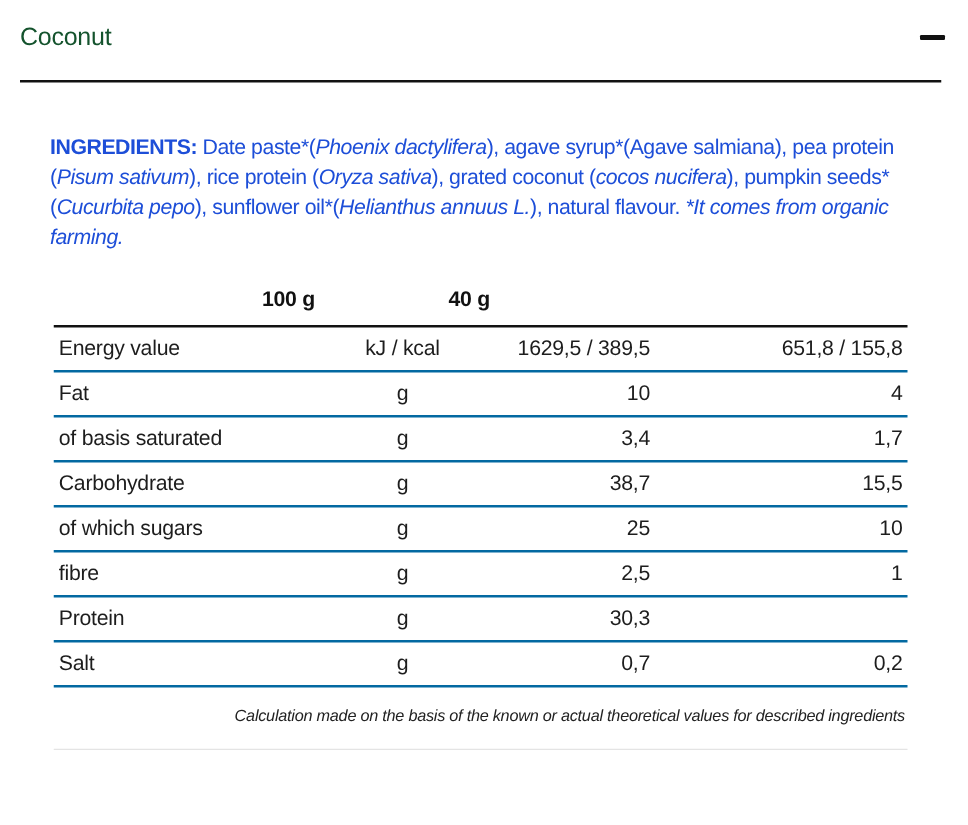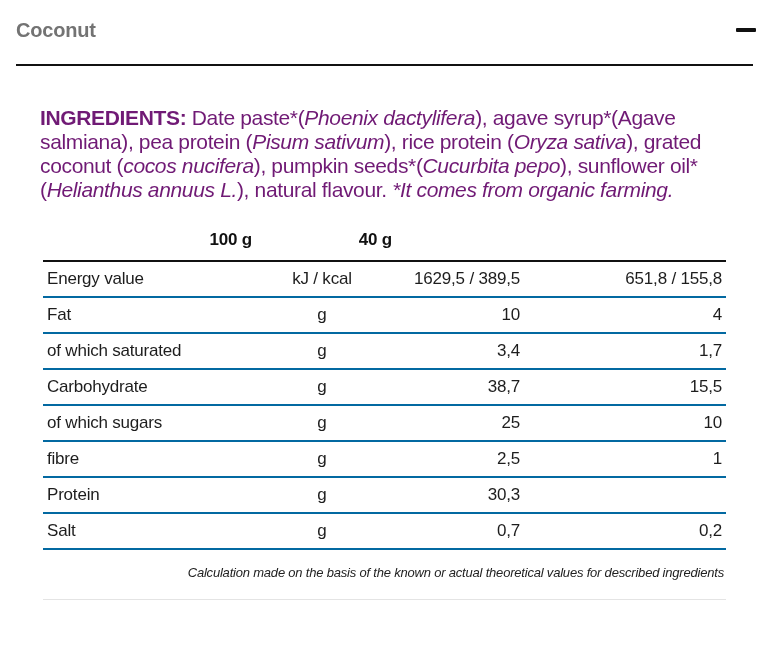--- a/index.html
+++ b/index.html
@@ -16,45 +16,45 @@
   
   .accordion-header {
     display: flex;
     justify-content: space-between;
     align-items: center;
     margin: 18px 18px 0 16px;
     cursor: pointer;
   }
   .accordion-title {
     font-size: 20px;
-    font-weight: 700;
+    font-weight: 400;
     letter-spacing: -0.2px;
-    color: #737373;
+    color: #14532d;
     line-height: 24px;
   }
   .minus-icon {
     width: 20px;
     height: 4.5px;
     background: #111111;
     border-radius: 1px;
     flex: 0 0 auto;
   }
   .header-divider {
     border: none;
     border-top: 2.5px solid #111111;
     margin: 22px 21px 0 16px;
   }
 
   
   .ingredients {
     margin: 40px 36px 0 40px;
-    font-size: 21px;
+    font-size: 17px;
     line-height: 24px;
     letter-spacing: -0.35px;
-    color: #701a75;
+    color: #1d4ed8;
   }
   .ingredients .bold { font-weight: 700; }
   .ingredients .italic { font-style: italic; }
   .ingredients .regular { font-style: normal; }
 
   
   .ntable {
     margin: 22px 48px 0 43px; 
     font-size: 17px;
     letter-spacing: -0.2px;
@@ -124,21 +124,21 @@
     </div>
 
     <div class="t-row">
       <span class="c-label">Fat</span>
       <span class="c-unit">g</span>
       <span class="c-v100">10</span>
       <span class="c-v40">4</span>
     </div>
 
     <div class="t-row">
-      <span class="c-label">of which saturated</span>
+      <span class="c-label">of basis saturated</span>
       <span class="c-unit">g</span>
       <span class="c-v100">3,4</span>
       <span class="c-v40">1,7</span>
     </div>
 
     <div class="t-row">
       <span class="c-label">Carbohydrate</span>
       <span class="c-unit">g</span>
       <span class="c-v100">38,7</span>
       <span class="c-v40">15,5</span>

